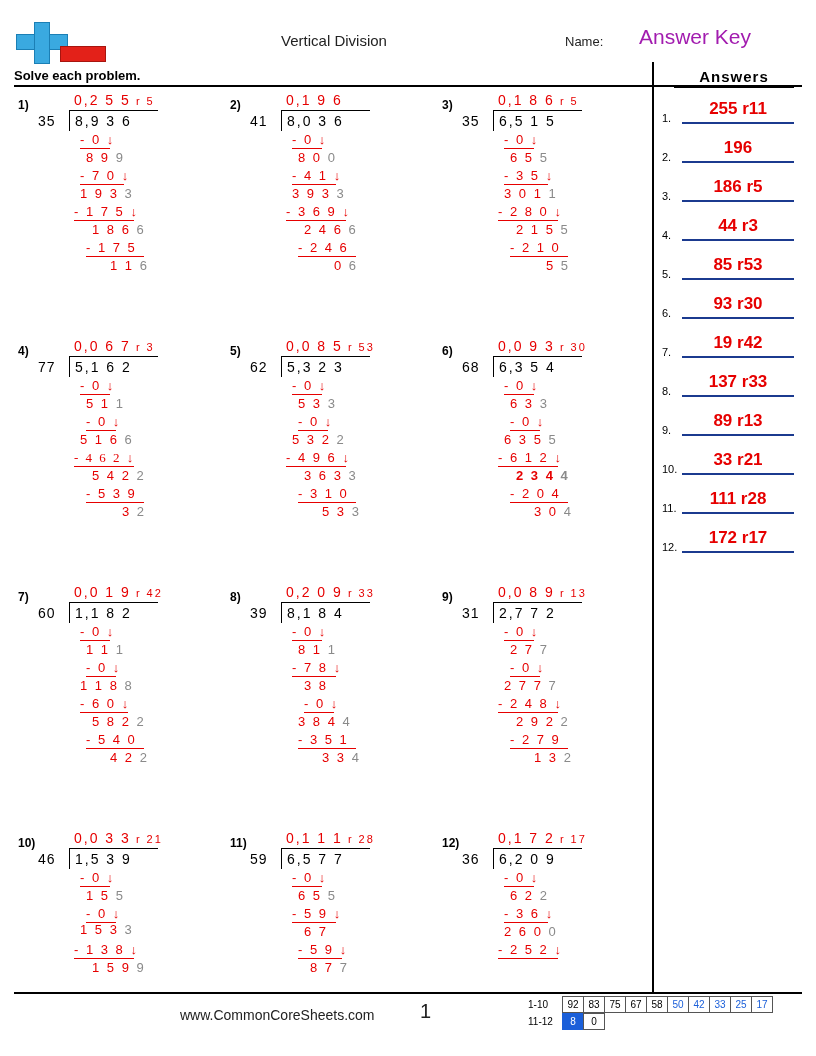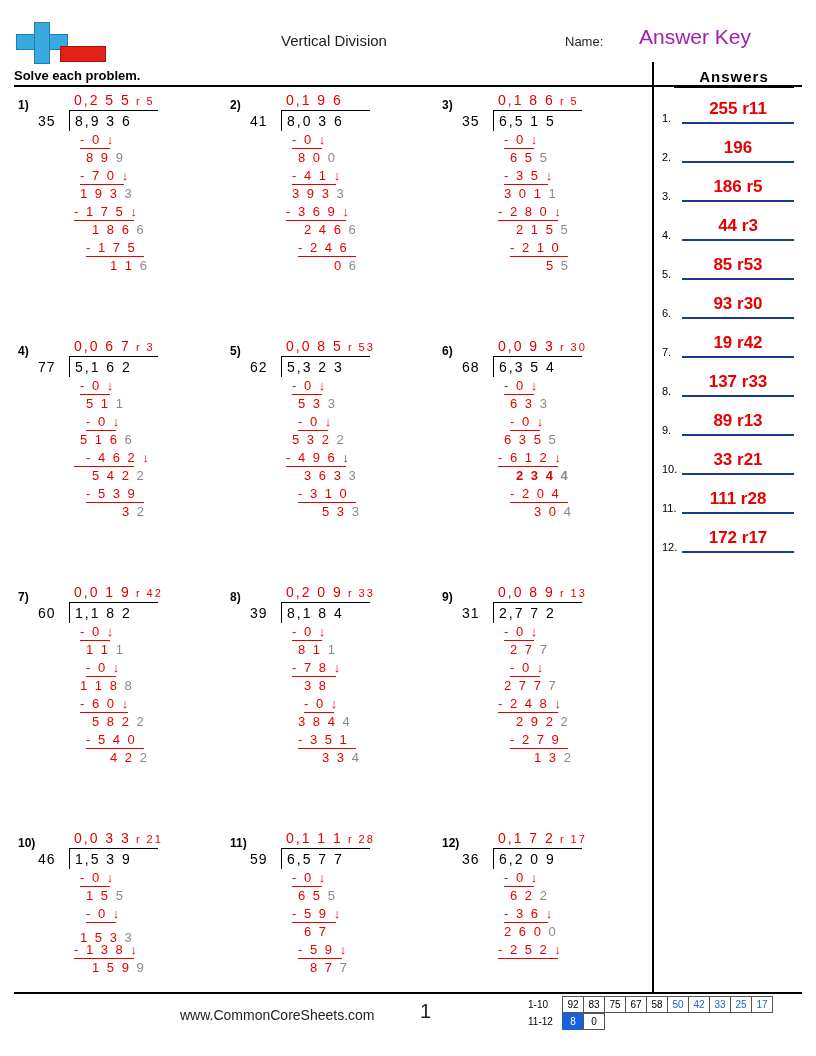--- a/index.html
+++ b/index.html
@@ -176,21 +176,21 @@
         <div class="divisor">77</div>
         <div class="bracket"></div>
         <div class="dividend">5,1 6 2</div>
         <div class="stepline" style="left: 66px; top: 56px; width: 30px;"></div>
         <div class="step" style="left: 66px; top: 40px;">- 0<span> ↓</span></div>
         <div class="step" style="left: 72px; top: 58px;">5 1<span class="grayd"> 1</span></div>
         <div class="stepline" style="left: 72px; top: 92px; width: 30px;"></div>
         <div class="step" style="left: 72px; top: 76px;">- 0<span> ↓</span></div>
         <div class="step" style="left: 66px; top: 94px;">5 1 6<span class="grayd"> 6</span></div>
         <div class="stepline" style="left: 60px; top: 128px; width: 60px;"></div>
-        <div class="step" style="left: 72px; top: 112px;">- 4 6 2<span> ↓</span></div>
+        <div class="step" style="left: 60px; top: 112px; font-family: Liberation Serif, serif;">- 4 6 2<span> ↓</span></div>
         <div class="step" style="left: 78px; top: 130px;">5 4 2<span class="grayd"> 2</span></div>
         <div class="stepline" style="left: 72px; top: 164px; width: 58px;"></div>
         <div class="step" style="left: 72px; top: 148px;">- 5 3 9</div>
         <div class="step" style="left: 108px; top: 166px;">3<span class="grayd"> 2</span></div>
       </div>
       <div class="prob" style="left: 212px; top: 246px;">
         <div class="pnum">5)</div>
         <div class="quot">0,0 8 5<span class="rem"> r 53</span></div>
         <div class="divisor">62</div>
         <div class="bracket"></div>
@@ -288,21 +288,21 @@
         <div class="pnum">10)</div>
         <div class="quot">0,0 3 3<span class="rem"> r 21</span></div>
         <div class="divisor">46</div>
         <div class="bracket"></div>
         <div class="dividend">1,5 3 9</div>
         <div class="stepline" style="left: 66px; top: 56px; width: 30px;"></div>
         <div class="step" style="left: 66px; top: 40px;">- 0<span> ↓</span></div>
         <div class="step" style="left: 72px; top: 58px;">1 5<span class="grayd"> 5</span></div>
         <div class="stepline" style="left: 72px; top: 92px; width: 30px;"></div>
         <div class="step" style="left: 72px; top: 76px;">- 0<span> ↓</span></div>
-        <div class="step" style="left: 66px; top: 100px;">1 5 3<span class="grayd"> 3</span></div>
+        <div class="step" style="left: 66px; top: 92px;">1 5 3<span class="grayd"> 3</span></div>
         <div class="stepline" style="left: 60px; top: 128px; width: 60px;"></div>
         <div class="step" style="left: 60px; top: 112px;">- 1 3 8<span> ↓</span></div>
         <div class="step" style="left: 78px; top: 130px;">1 5 9<span class="grayd"> 9</span></div>
       </div>
       <div class="prob" style="left: 212px; top: 738px;">
         <div class="pnum">11)</div>
         <div class="quot">0,1 1 1<span class="rem"> r 28</span></div>
         <div class="divisor">59</div>
         <div class="bracket"></div>
         <div class="dividend">6,5 7 7</div>

